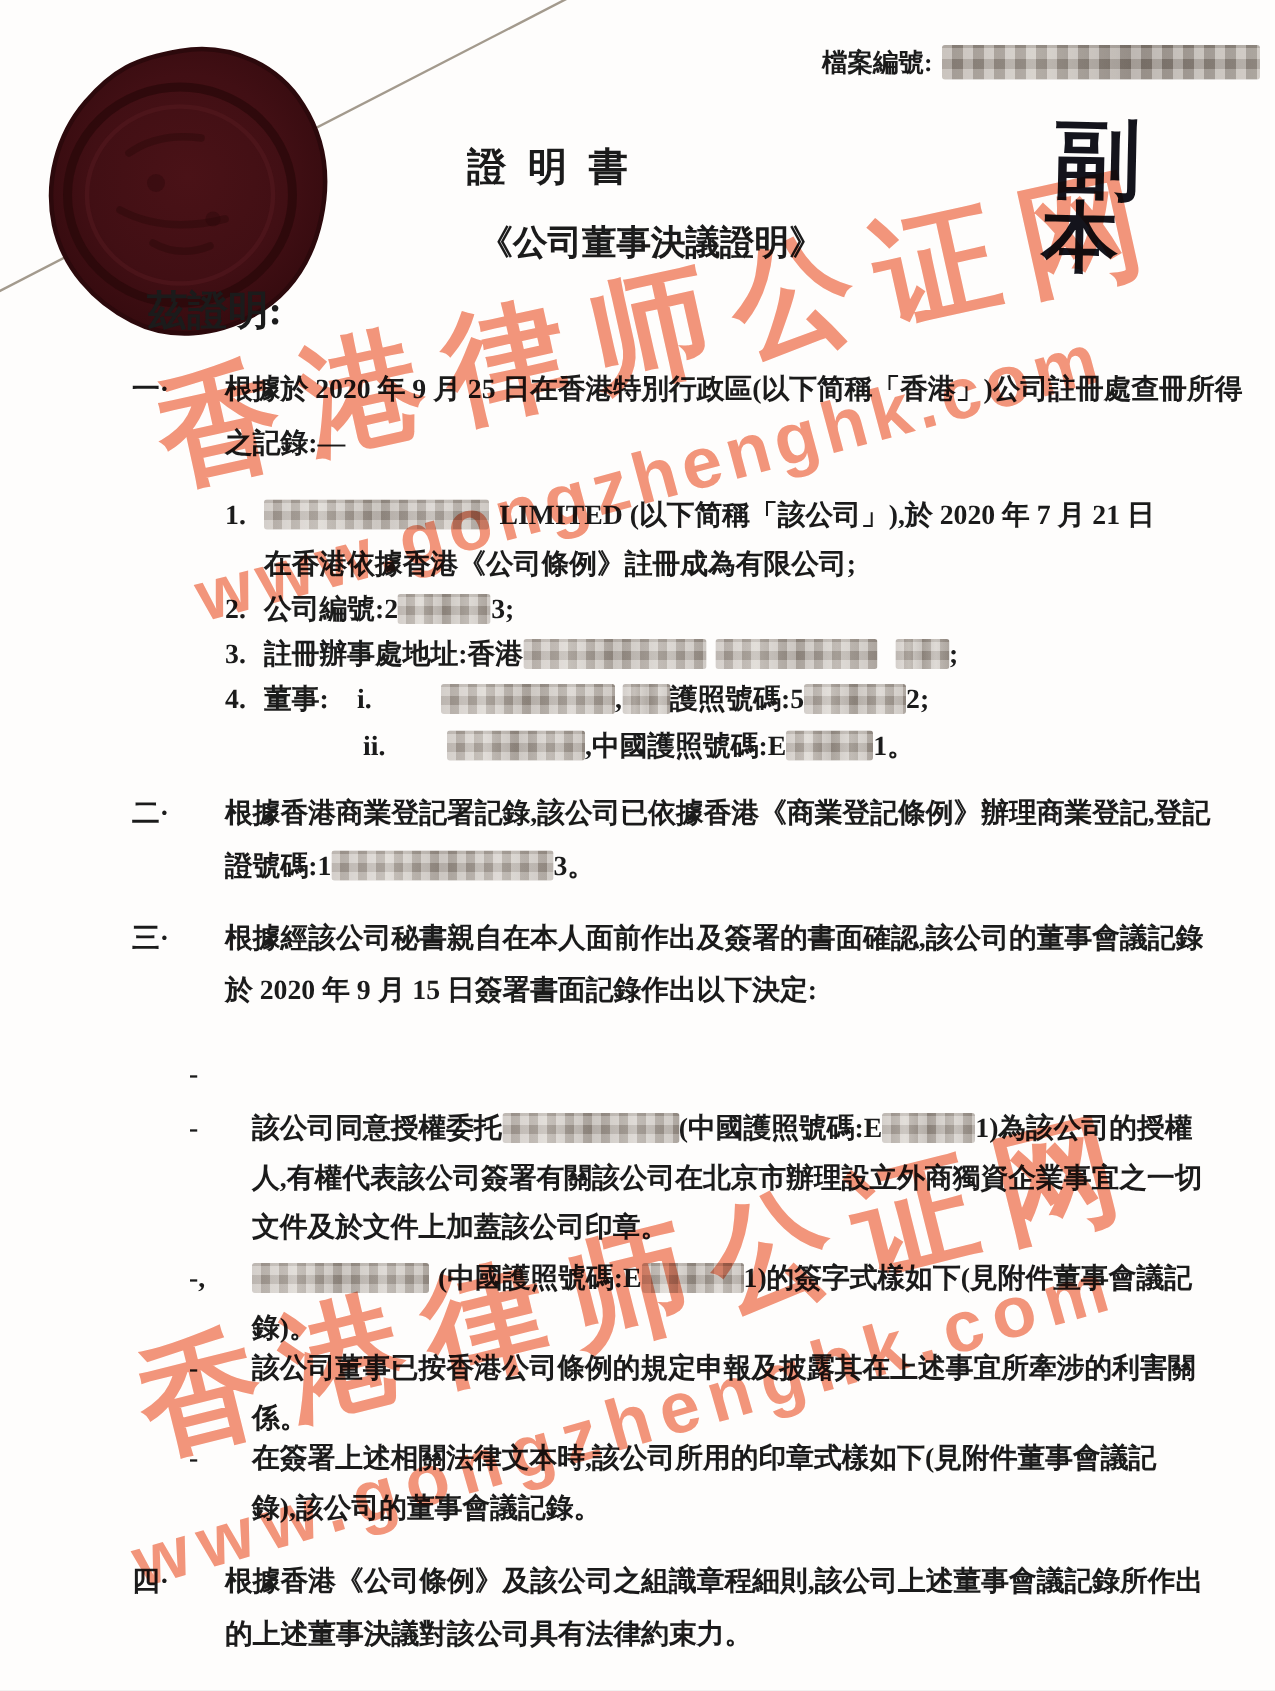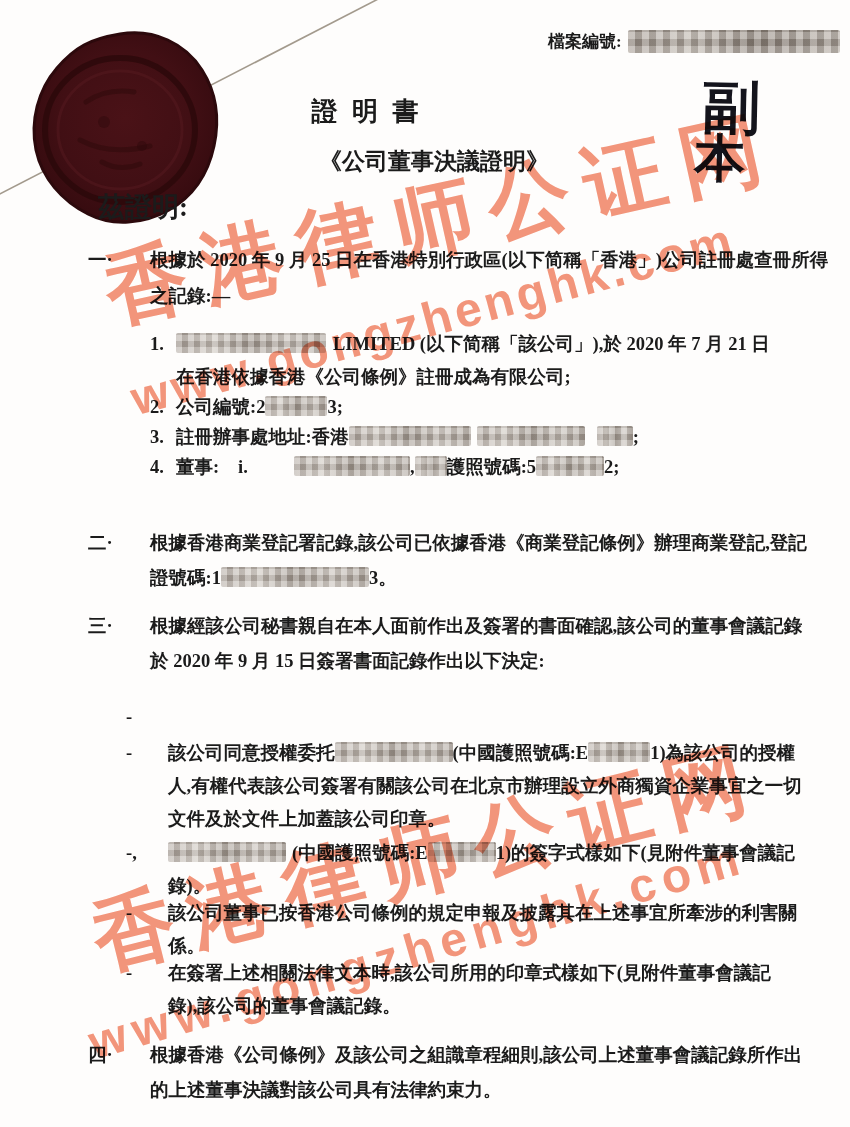--- a/index.html
+++ b/index.html
@@ -130,20 +130,27 @@
     <span class="mk mk-num">4.</span>
     <span class="dir-label">董事:</span>
     <span class="mk mk-sub">i.</span>
     <span class="redact" style="width:116px;"></span>
     <span>,</span>
     <span class="redact" style="width:32px;"></span>
     <span>護照號碼:5</span>
     <span class="redact" style="width:68px;"></span>
     <span>2;</span>
   </div>
+  <div class="row" style="left:242px;top:487px;">
+    <span class="mk mk-sub">ii.</span>
+    <span class="redact" style="width:92px;"></span>
+    <span>,中國護照號碼:E</span>
+    <span class="redact" style="width:58px;"></span>
+    <span>1。</span>
+  </div>
 
   <div class="row" style="left:88px;top:532px;">
     <span class="mk mk-sec">二·</span>
     <span>根據香港商業登記署記錄,該公司已依據香港《商業登記條例》辦理商業登記,登記</span>
   </div>
   <div class="row" style="left:150px;top:567px;">
     <span>證號碼:1</span>
     <span class="redact" style="width:148px;"></span>
     <span>3。</span>
   </div>

